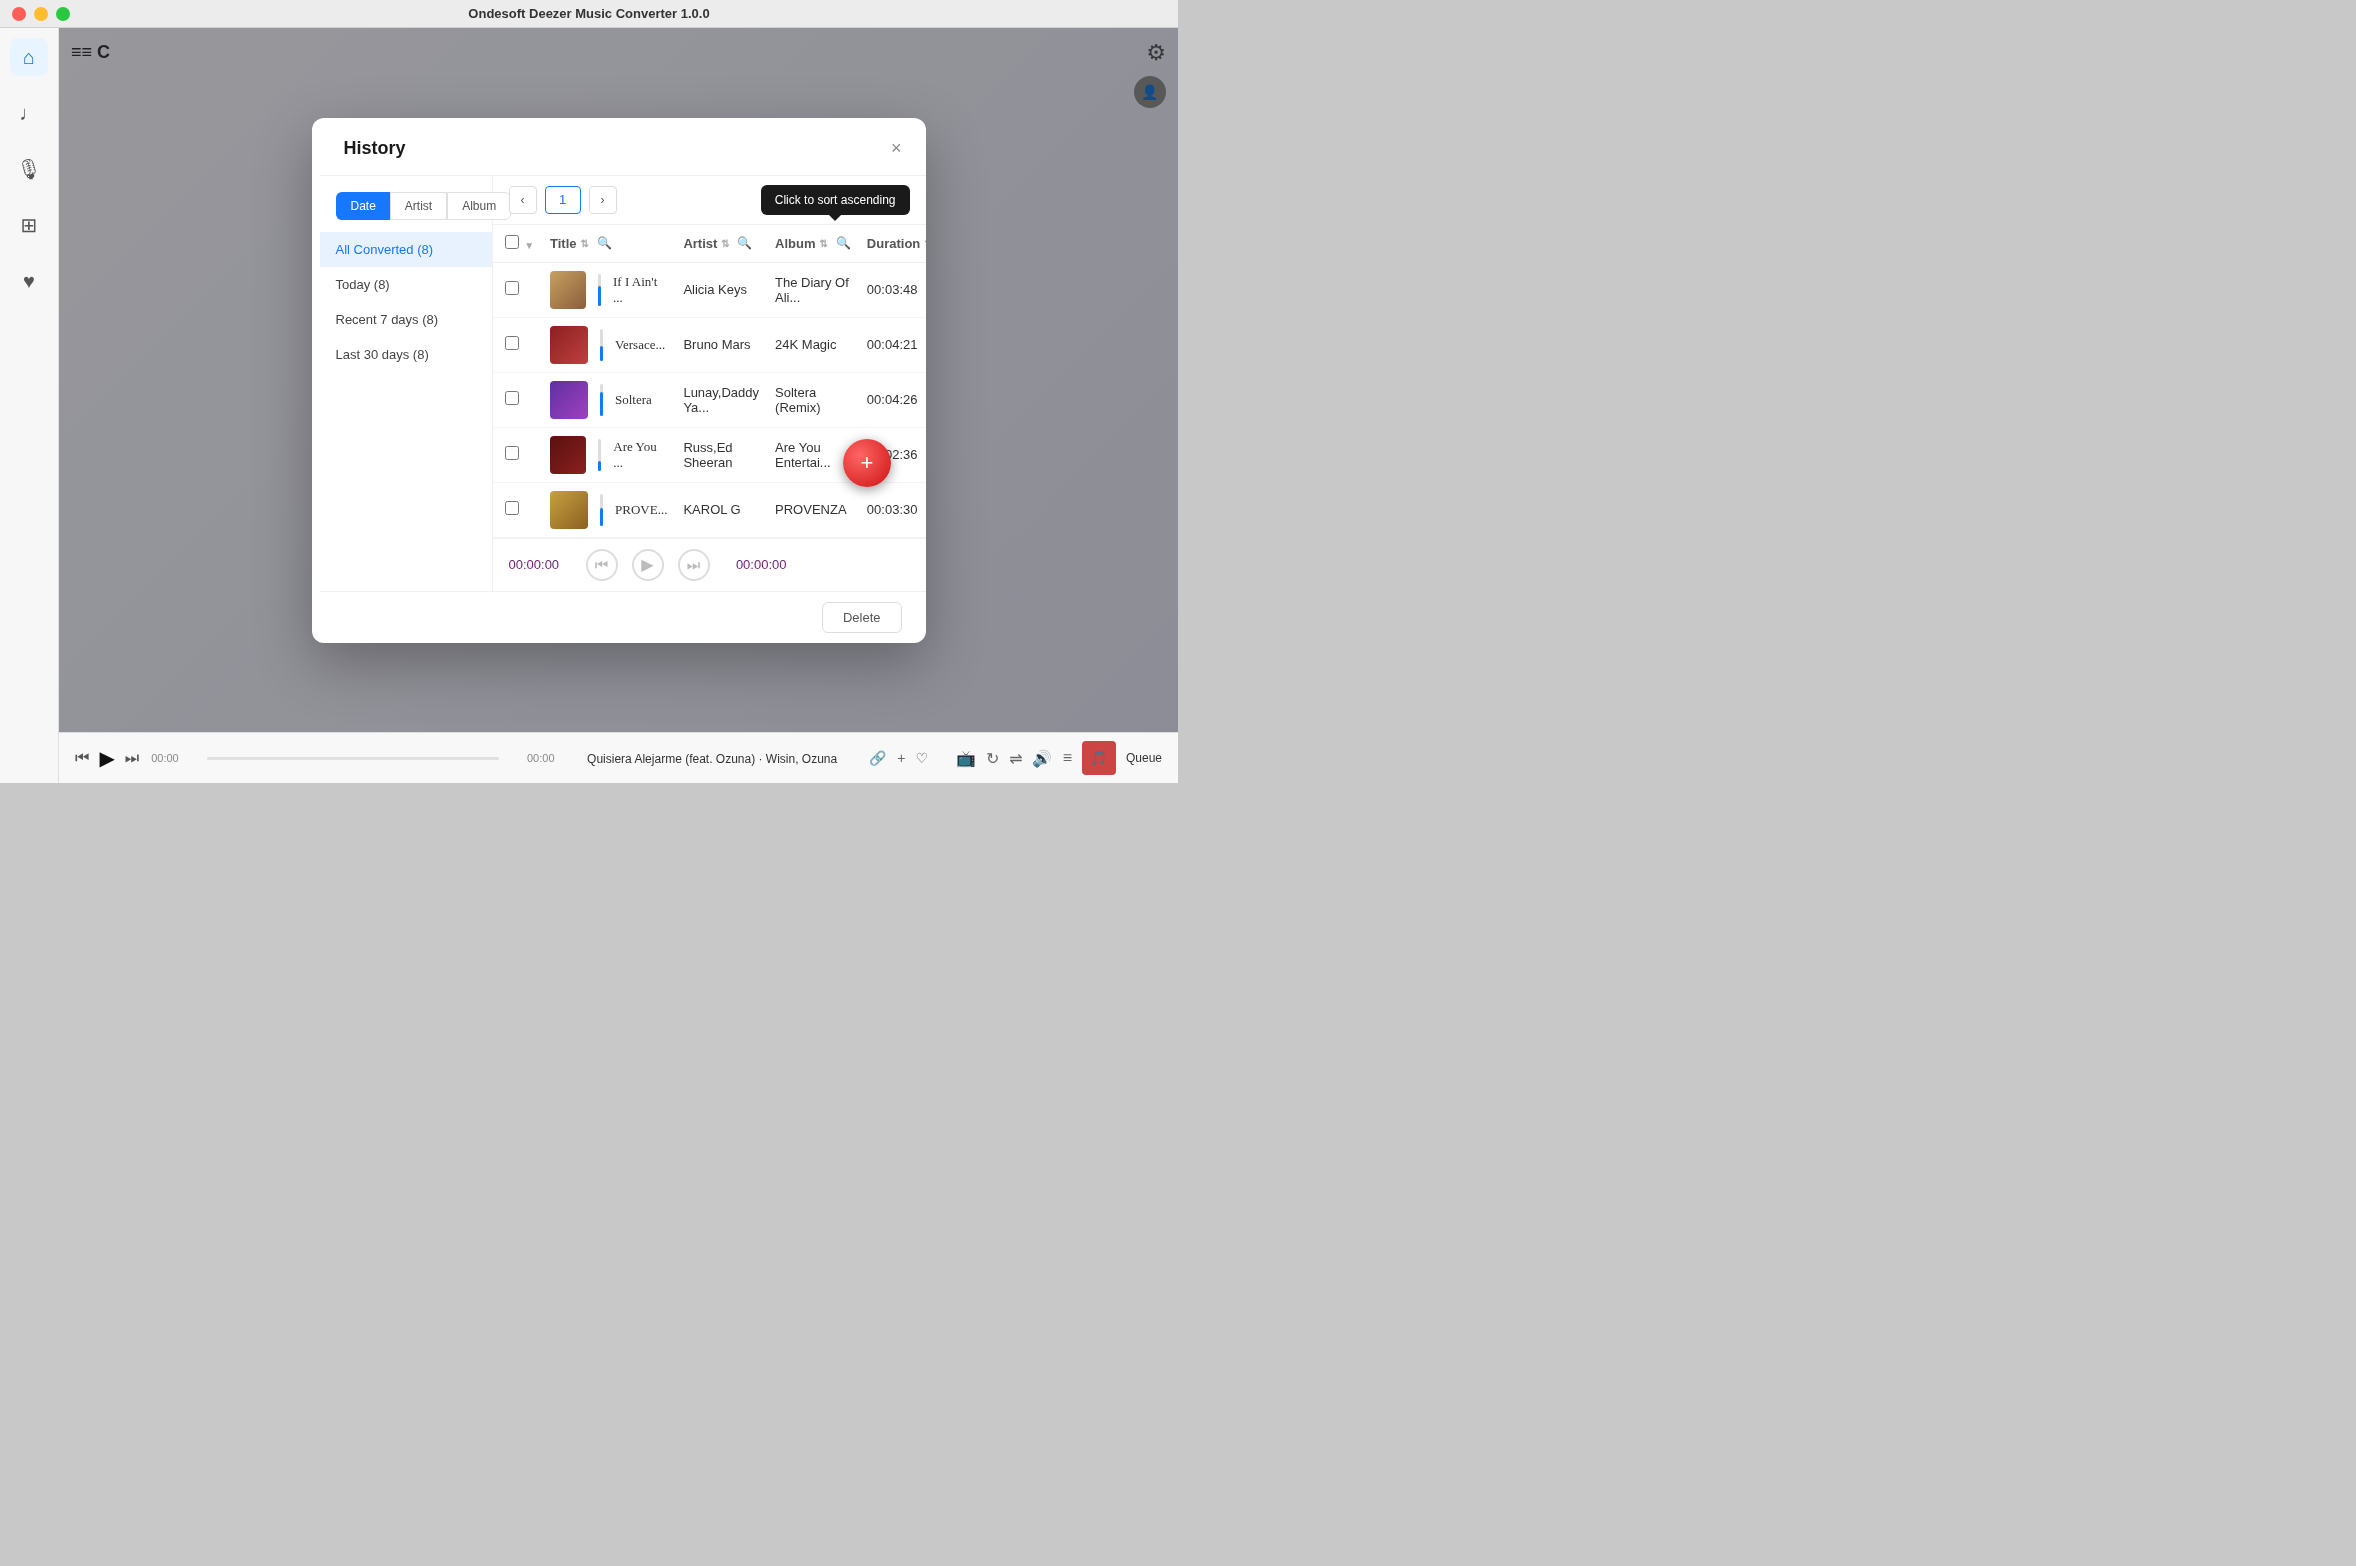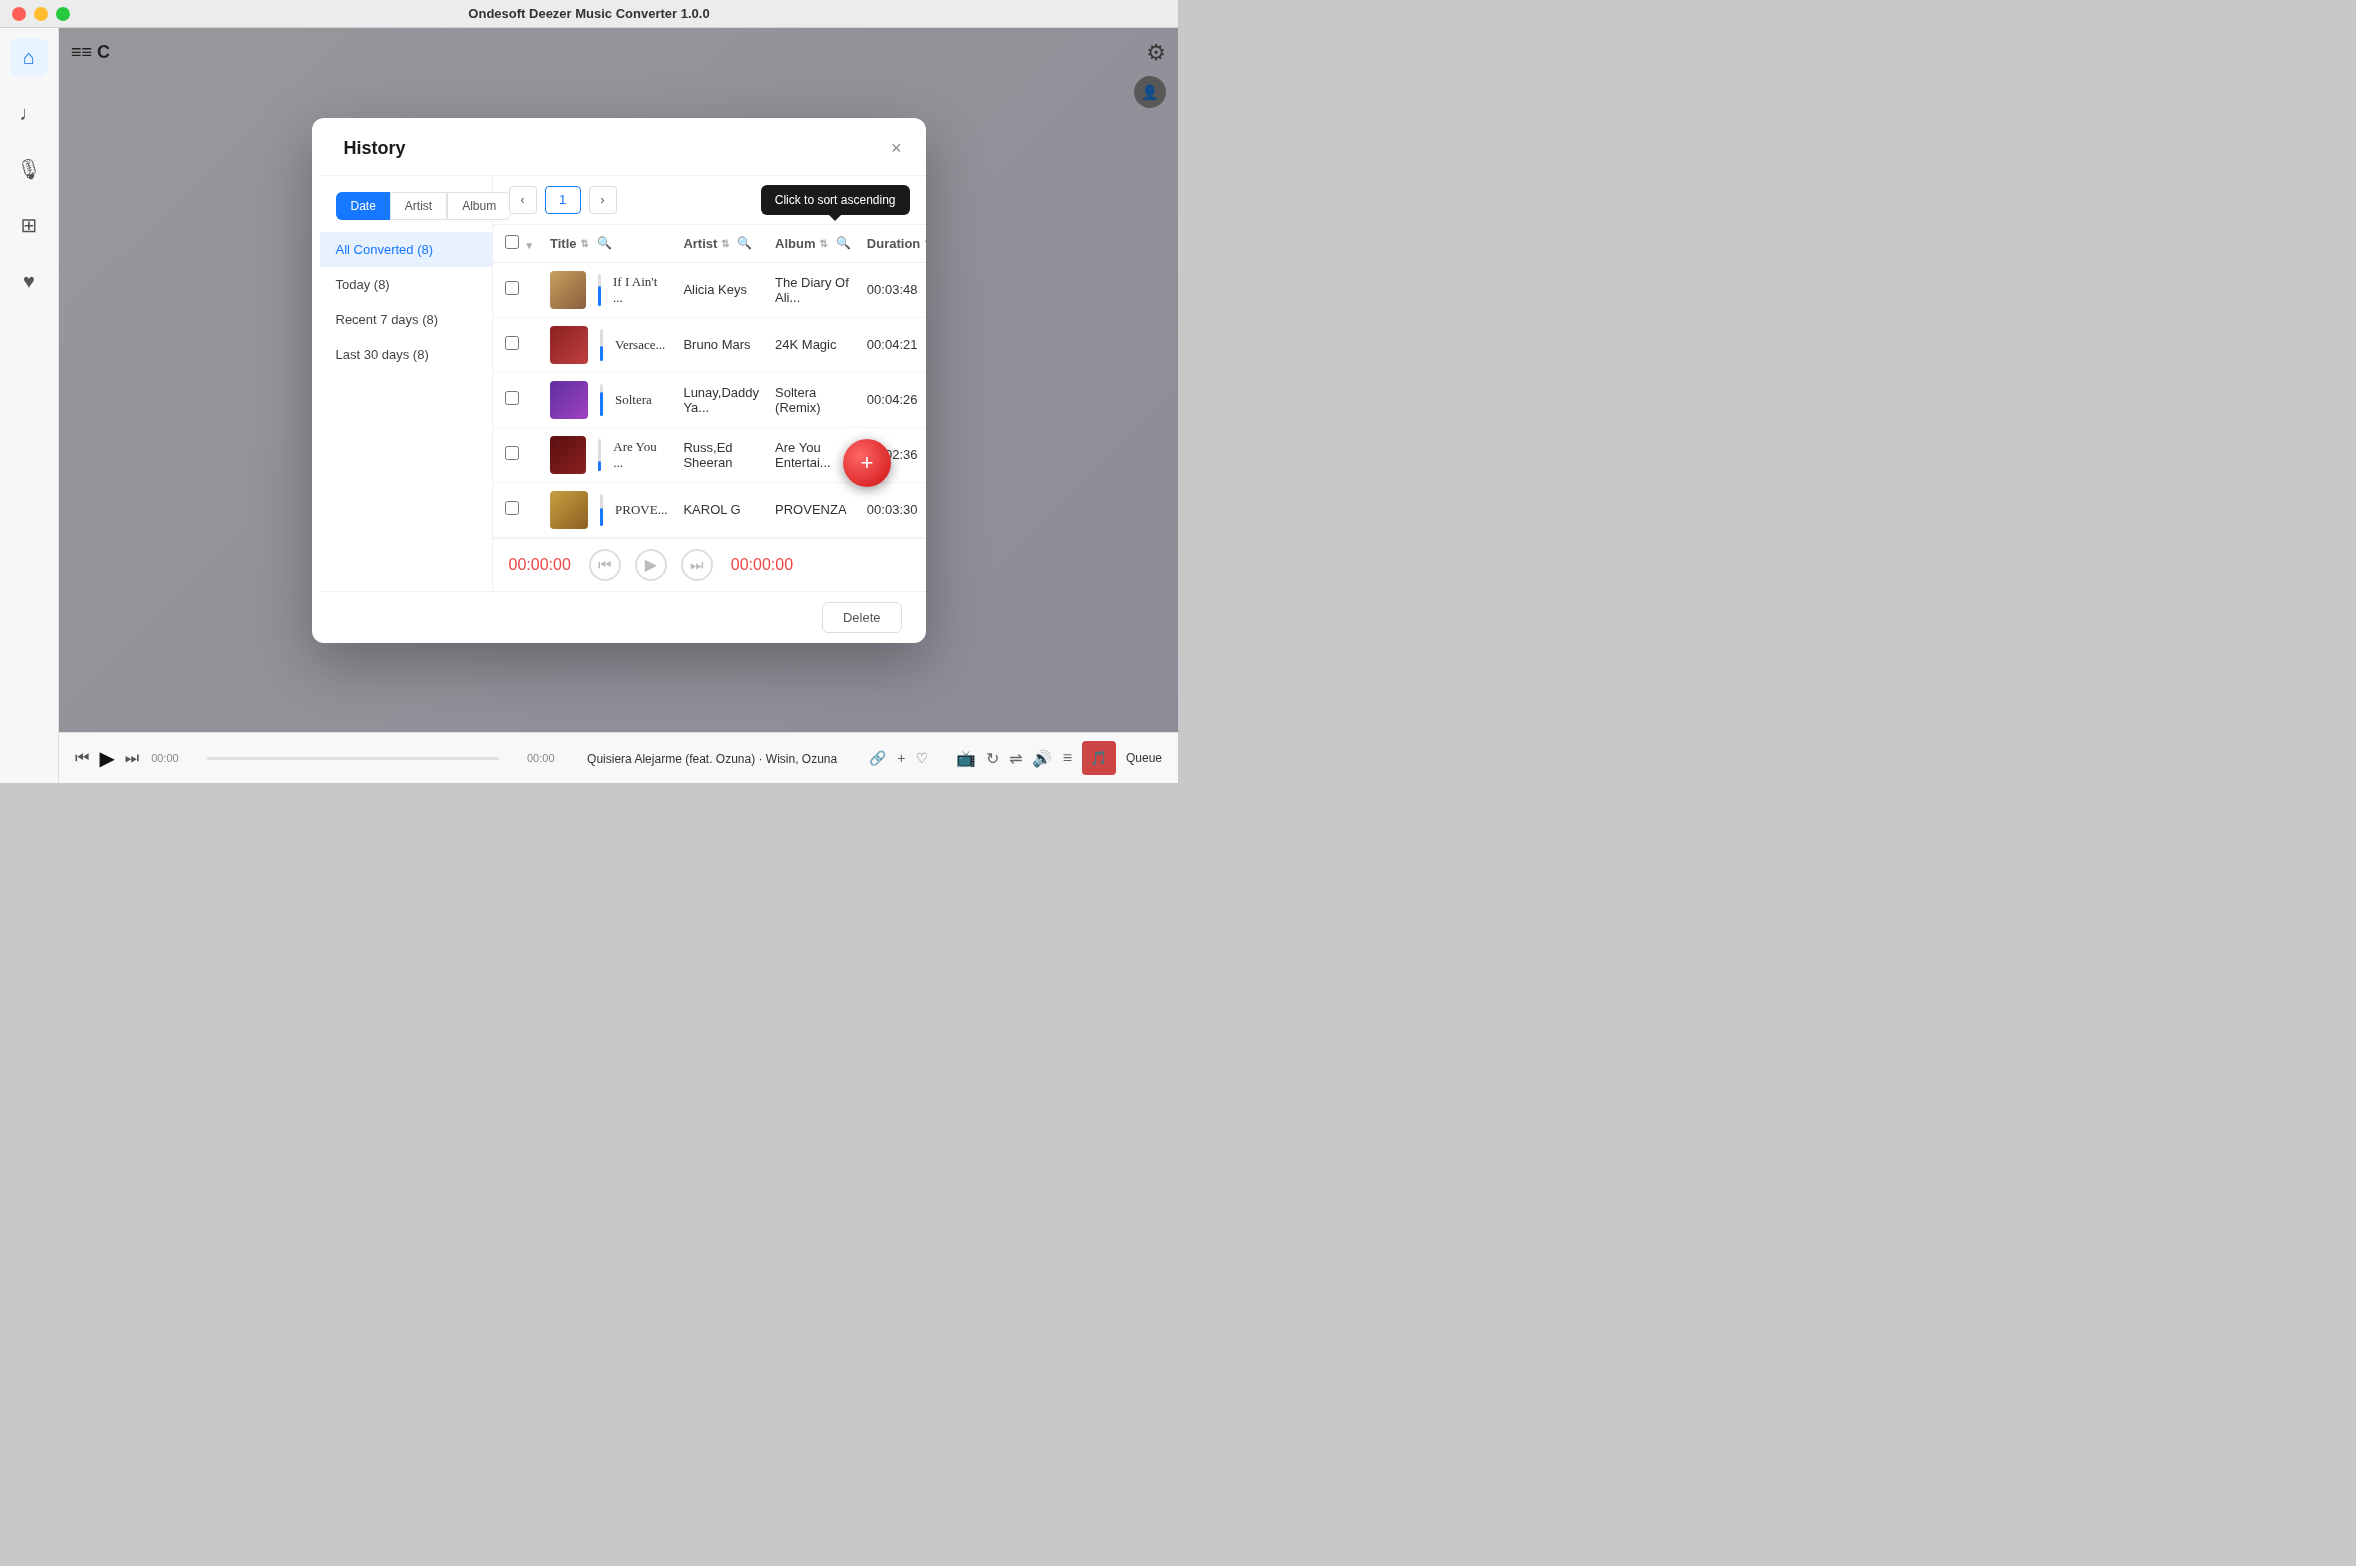--- a/index.html
+++ b/index.html
@@ -426,22 +426,22 @@
 
     
     .modal-player {
       padding: 10px 16px;
       border-top: 1px solid #f0f0f0;
       display: flex;
       align-items: center;
       gap: 10px;
     }
     .mp-time {
-      font-size: 16px;
-      color: #ef4444;
+      font-size: 13px;
+      color: #701a75;
       min-width: 59px;
     }
     .mp-time.right { text-align: right; }
     .mp-controls {
       display: flex;
       gap: 14px;
       align-items: center;
       margin: 0 8px;
     }
     .mp-btn {

